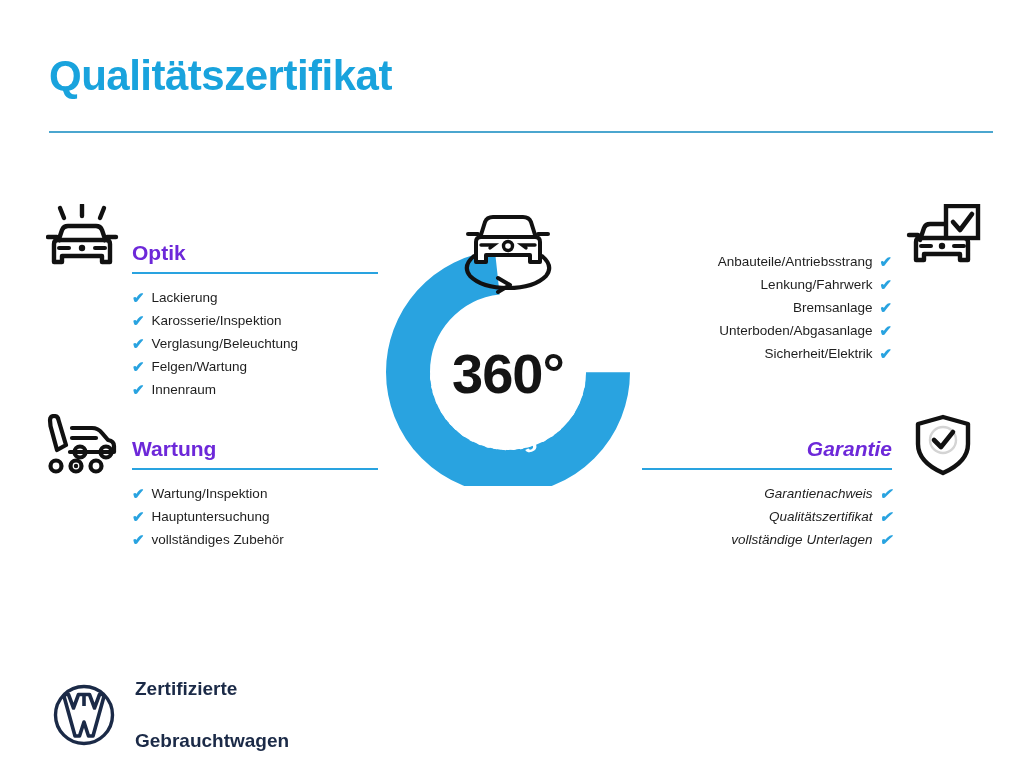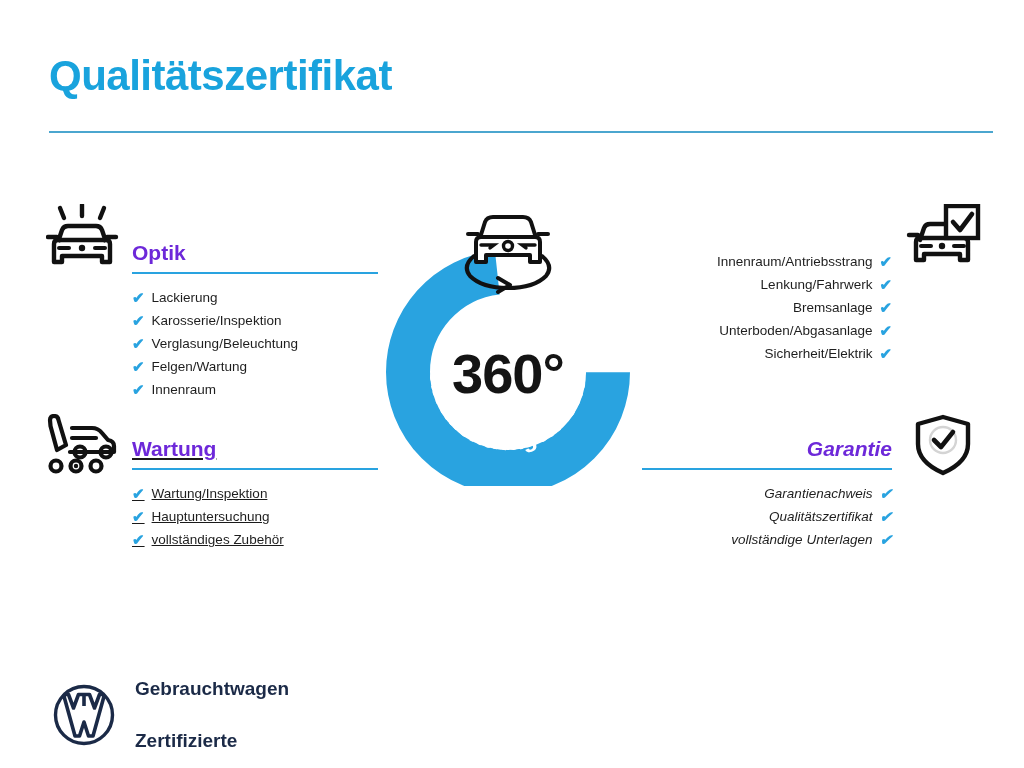--- a/index.html
+++ b/index.html
@@ -86,21 +86,21 @@
   .left .check { margin-right: 7px; }
   .left .section-title { text-align: left; }
 
   
   .right .section-list li { justify-content: flex-end; }
   .right .check { margin-left: 7px; }
   .right .section-title { text-align: right; }
 
   
   #sec-optik   { left: 132px; top: 238px; width: 246px; }
-  #sec-wartung { left: 132px; top: 434px; width: 246px; text-decoration: underline; }
+  #sec-wartung { left: 132px; top: 434px; width: 246px; }
   #sec-technik { left: 642px; top: 238px; width: 250px; }
   #sec-garantie{ left: 642px; top: 434px; width: 250px; font-style: italic; }
 
   
   .sec-icon {
     position: absolute;
   }
   #icon-optik    { left: 46px;  top: 204px; }
   #icon-wartung  { left: 46px;  top: 414px; }
   #icon-technik  { left: 906px; top: 204px; }
@@ -248,21 +248,21 @@
     <li>
         <span class="check">✔</span>
         <span>vollständiges Zubehör</span>
       </li>
   </ul>
 </div>
 
 <div class="section right" id="sec-technik">
   <ul class="section-list">
     <li>
-        <span>Innenraum/Antriebsstrang</span>
+        <span>Anbauteile/Antriebsstrang</span>
         <span class="check">✔</span>
       </li>
     <li>
         <span>Lenkung/Fahrwerk</span>
         <span class="check">✔</span>
       </li>
     <li>
         <span>Bremsanlage</span>
         <span class="check">✔</span>
       </li>
@@ -328,16 +328,16 @@
 
 <div id="vw-footer">
   <svg width="62" height="62" viewBox="0 0 62 62">
     <circle cx="31" cy="31" r="28.5" fill="none" stroke="#1b2a47" stroke-width="3.4"></circle>
     <path d="M31 10.5 L25.5 10.5 L20.5 24 L15.5 10.5 L10.5 10.5
              M10.5 10.5 L22 52 L26.5 52 L31 38 L35.5 52 L40 52 L51.5 10.5
              M51.5 10.5 L46.5 10.5 L41.5 24 L36.5 10.5 L31 10.5" fill="none" stroke="#1b2a47" stroke-width="3.6" stroke-linejoin="round"></path>
     <path d="M31 10.5 L31 22" fill="none" stroke="#1b2a47" stroke-width="3.6"></path>
   </svg>
   <div id="vw-footer-text">
+    <div>Zertifizierte</div>
     <div>Gebrauchtwagen</div>
-    <div>Zertifizierte</div>
   </div>
 </div>
 
 </body></html>

